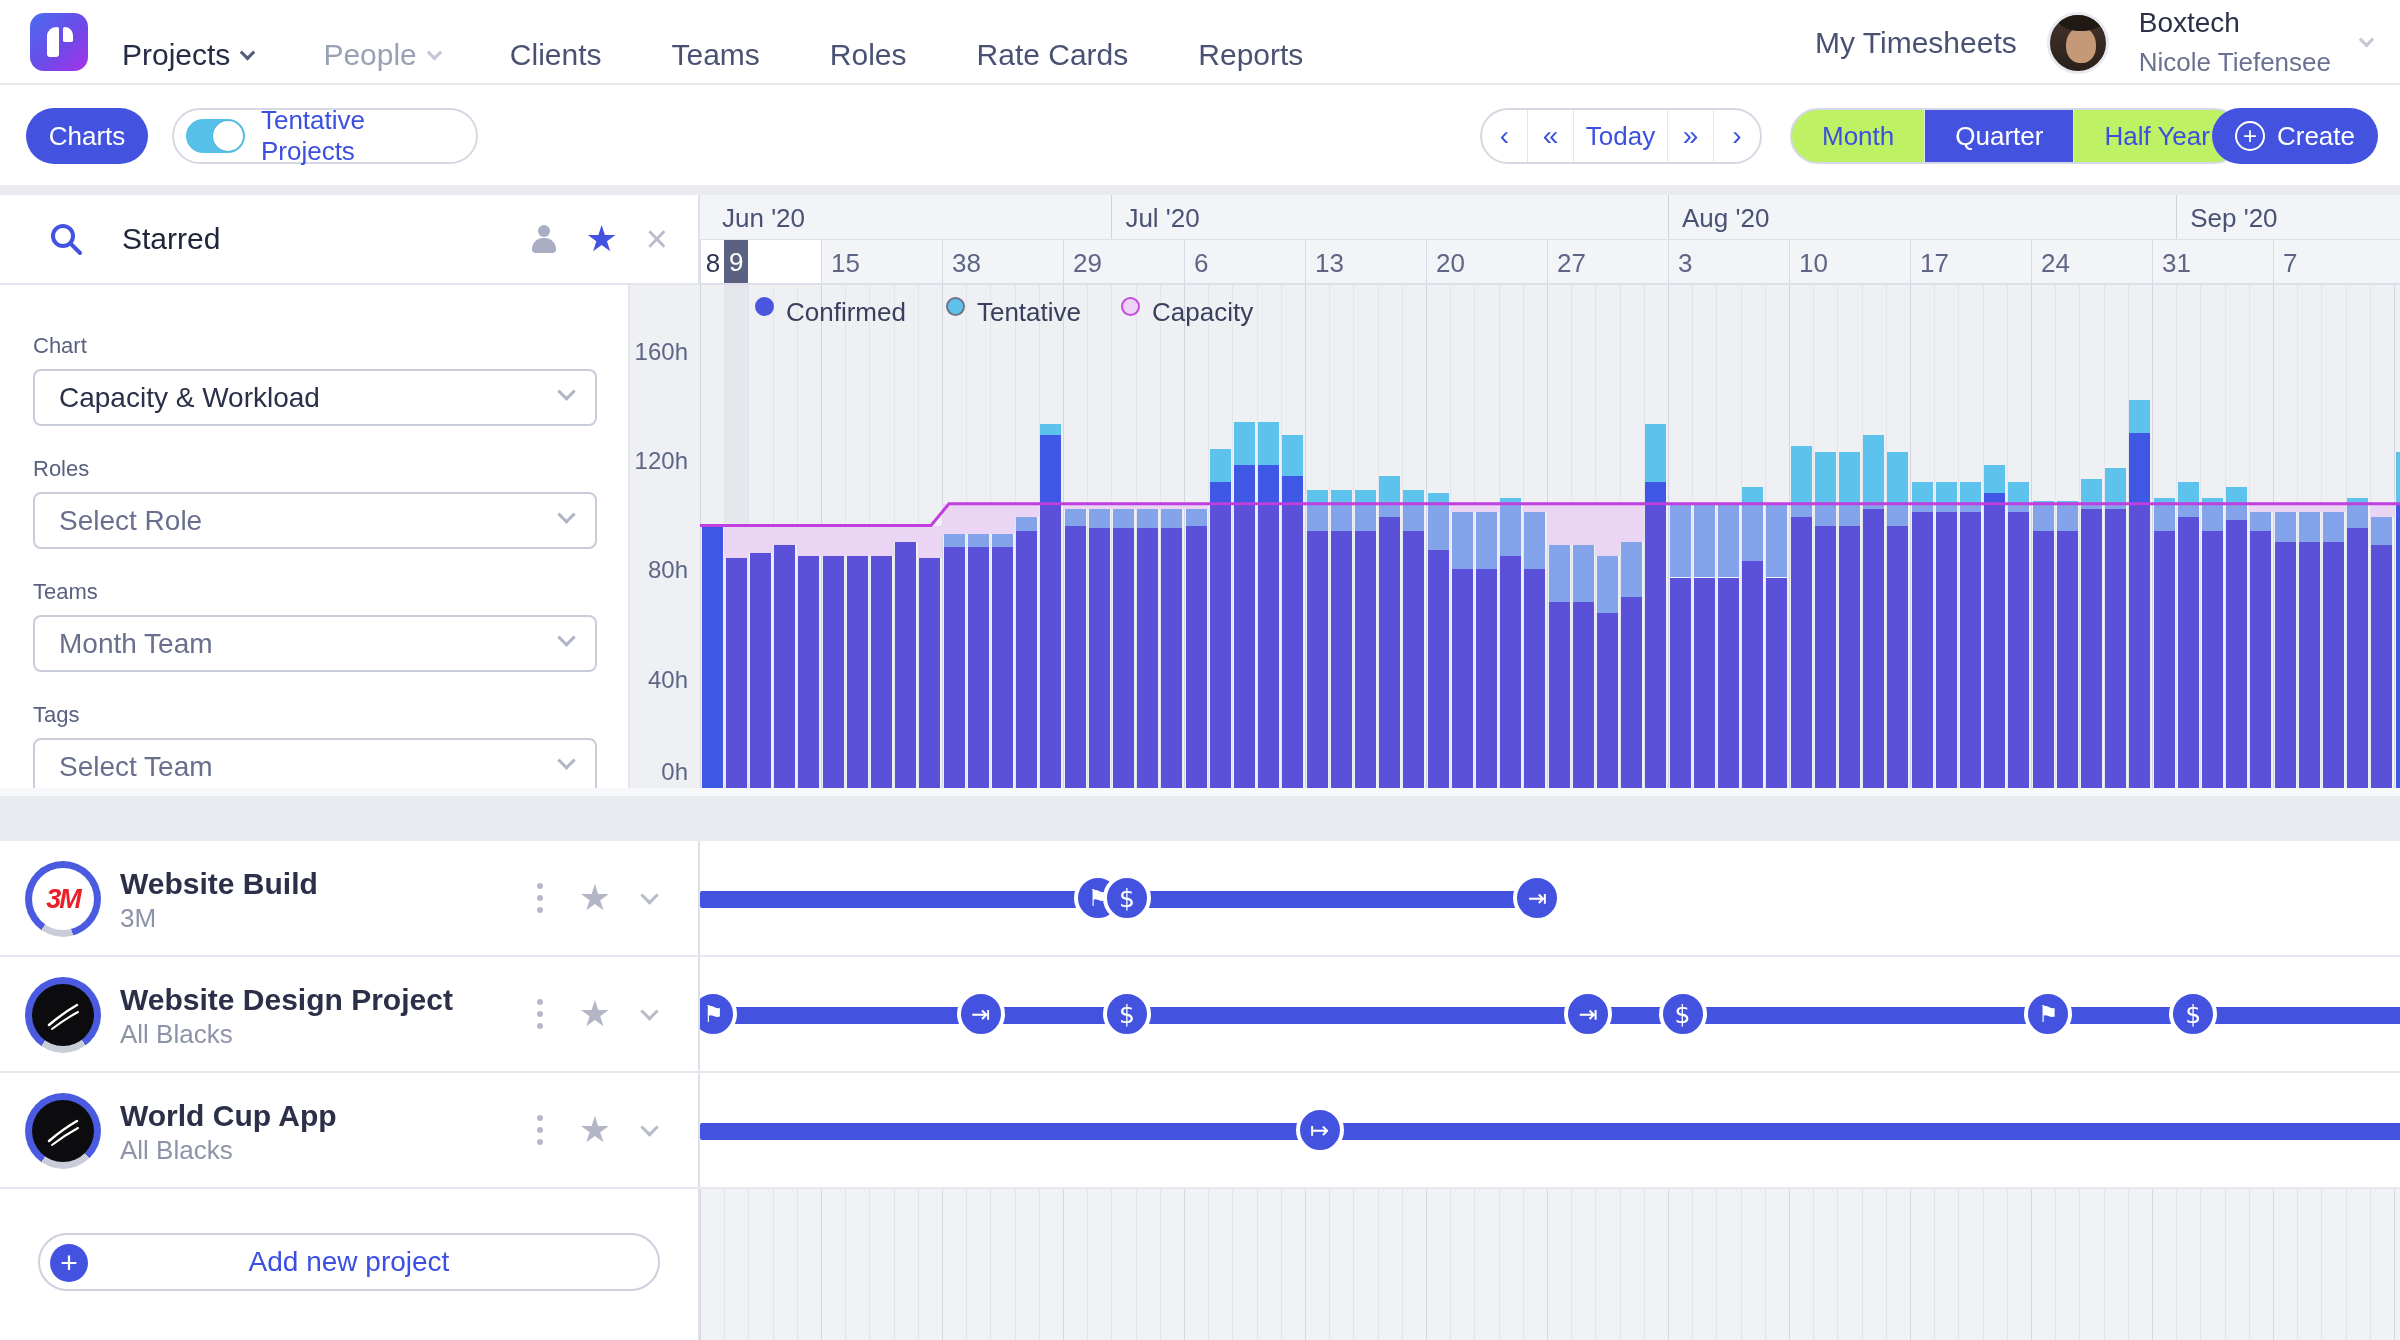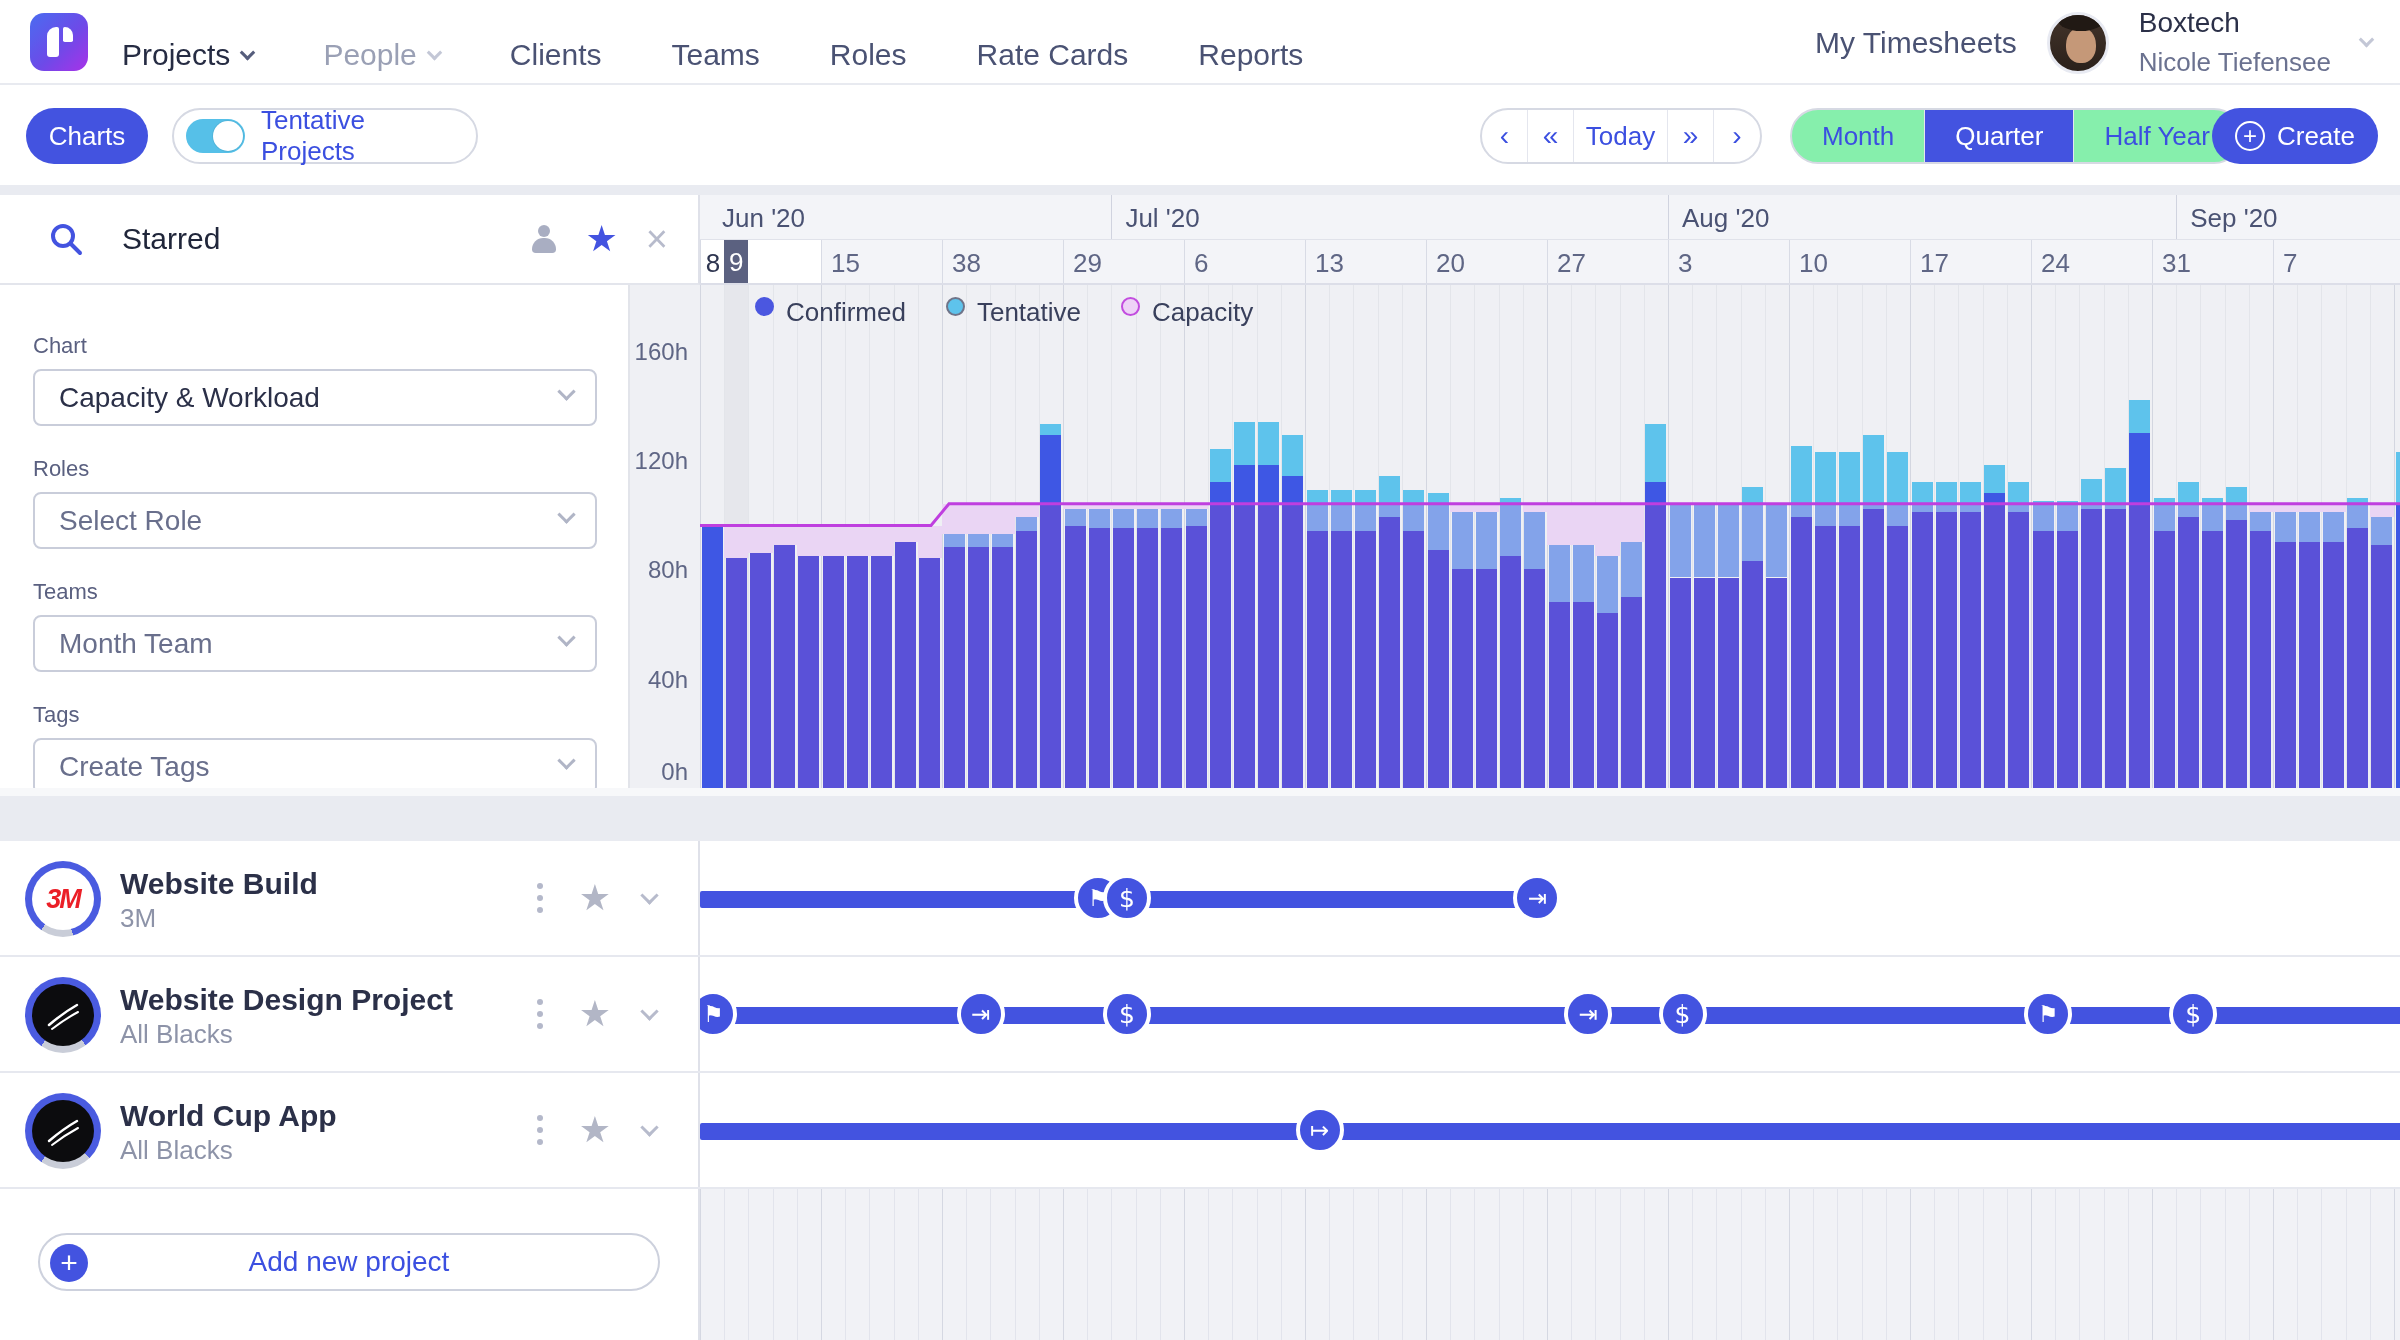--- a/index.html
+++ b/index.html
@@ -49,21 +49,21 @@
   .toggle-track { width:62px; height:34px; border-radius:17px; background:#56c0e8; position:relative; }
   .toggle-knob { position:absolute; right:2px; top:2px; width:30px; height:30px; border-radius:50%;
                  background:#fff; box-shadow:0 0 0 1px rgba(0,0,0,.06); }
   .pill-toggle .lbl { font-size:26px; color:#3b4fe0; }
   .pager { position:absolute; left:1480px; top:21px; height:56px; border:2px solid #d6d9e3; background:#fff;
            border-radius:28px; display:flex; align-items:stretch; overflow:hidden; }
   .pager > div { display:flex; align-items:center; justify-content:center; color:#3b4fe0;
                  font-size:28px; cursor:pointer; border-right:1px solid #e4e6ee; }
   .pager > div:last-child { border-right:none; }
   .pager .pg-a { width:46px; } .pager .pg-today { width:94px; font-size:26px; }
-  .zoom-seg { position:absolute; left:1790px; top:21px; height:56px; border:2px solid #d6d9e3; background:#86efac;
+  .zoom-seg { position:absolute; left:1790px; top:21px; height:56px; border:2px solid #d6d9e3; background:#bef264;
               border-radius:28px; display:flex; overflow:hidden; }
   .zoom-seg > div { display:flex; align-items:center; justify-content:center; font-size:26px; color:#3b4fe0;
                     cursor:pointer; padding:0 30px; border-right:1px solid #e4e6ee; }
   .zoom-seg > div:last-child { border-right:none; }
   .zoom-seg > div.active { background:#4353e0; color:#fff; }
   .btn-create { position:absolute; left:2212px; top:21px; width:166px; height:56px; border-radius:28px;
                 background:#4353e0; color:#fff; display:flex; align-items:center; justify-content:center;
                 gap:12px; font-size:26px; cursor:pointer; }
   .plus-ring { width:30px; height:30px; border-radius:50%; border:2.5px solid #fff; display:flex;
                align-items:center; justify-content:center; font-size:24px; line-height:1; }
@@ -322,21 +322,21 @@
         <div class="val ph">Select Role</div>
         <div class="chev"></div>
       </div>
       <div class="f-label">Teams</div>
       <div class="f-select">
         <div class="val ph">Month Team</div>
         <div class="chev"></div>
       </div>
       <div class="f-label">Tags</div>
       <div class="f-select">
-        <div class="val ph">Create Tags</div>
+        <div class="val ph">Select Team</div>
         <div class="chev"></div>
       </div>
     </div>
 
   <div class="chart" id="chart">
     <div class="plot" id="plot">
         <div class="today-band" style="left: 24.2px; width: 24.2px;"></div>
         <div class="gline" style="left: 0px; background: rgb(211, 214, 224);"></div>
         <div class="gline" style="left: 24.2px; background: rgb(227, 229, 234);"></div>
         <div class="gline" style="left: 48.4px; background: rgb(227, 229, 234);"></div>

